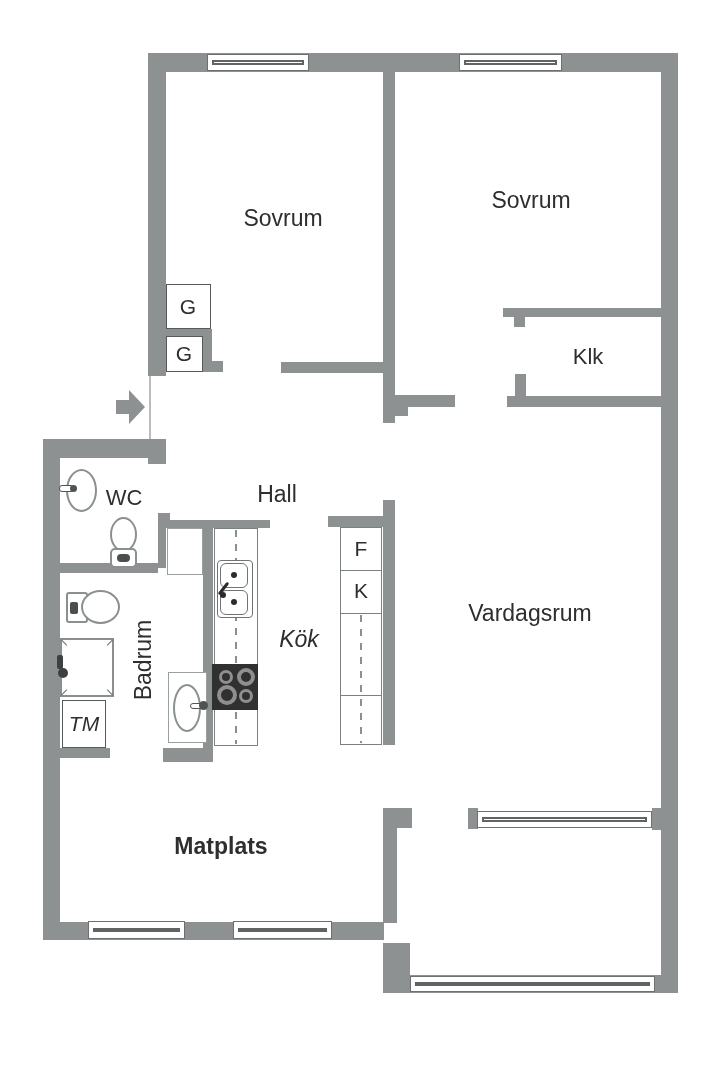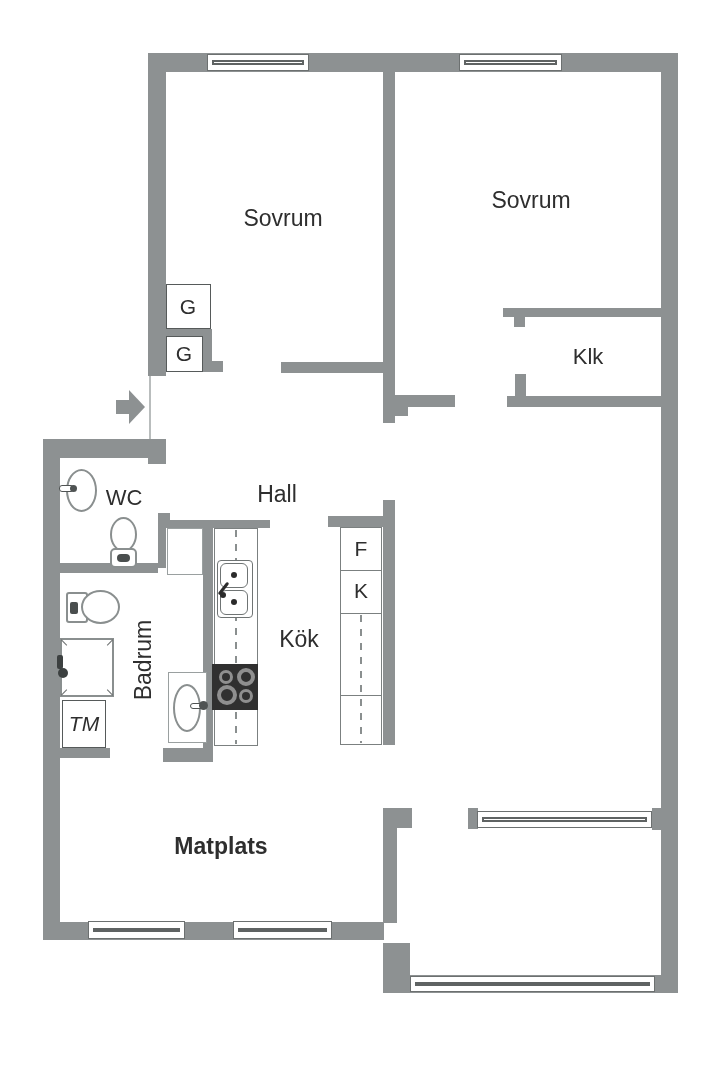--- a/index.html
+++ b/index.html
@@ -156,21 +156,22 @@
     <div class="ring" style="left:5px;top:21px;width:20px;height:20px;border:4px solid #8f8f8f;"></div>
     <div class="ring" style="left:27px;top:25px;width:14px;height:14px;border:3px solid #8f8f8f;"></div>
   </div>
 
   <span class="lbl" style="left:283px;top:218px;">Sovrum</span>
   <span class="lbl" style="left:531px;top:200px;">Sovrum</span>
   <span class="lbl" style="left:588px;top:357px;font-size:22px;">Klk</span>
   <span class="lbl" style="left:277px;top:463px;margin-top:31px;">Hall</span>
   <span class="lbl" style="left:124px;top:498px;font-size:22px;">WC</span>
   <span class="lbl rot" style="left:143px;top:660px;">Badrum</span>
-  <span class="lbl" style="left:299px;top:639px;">Kök</span>
+  <span class="lbl" style="left:299px;top:639px;font-style:italic;">Kök</span>
+  <span class="lbl" style="left:530px;top:613px;">Vardagsrum</span>
   <span class="lbl" style="left:221px;top:846px;font-weight:bold;">Matplats</span>
 
   <span class="lbl small" style="left:188px;top:307px;">G</span>
   <span class="lbl small" style="left:184px;top:354px;">G</span>
   <span class="lbl small" style="left:84px;top:724px;font-style:italic;">TM</span>
   <span class="lbl small" style="left:361px;top:549px;">F</span>
   <span class="lbl small" style="left:361px;top:591px;">K</span>
 
 </div>
 

